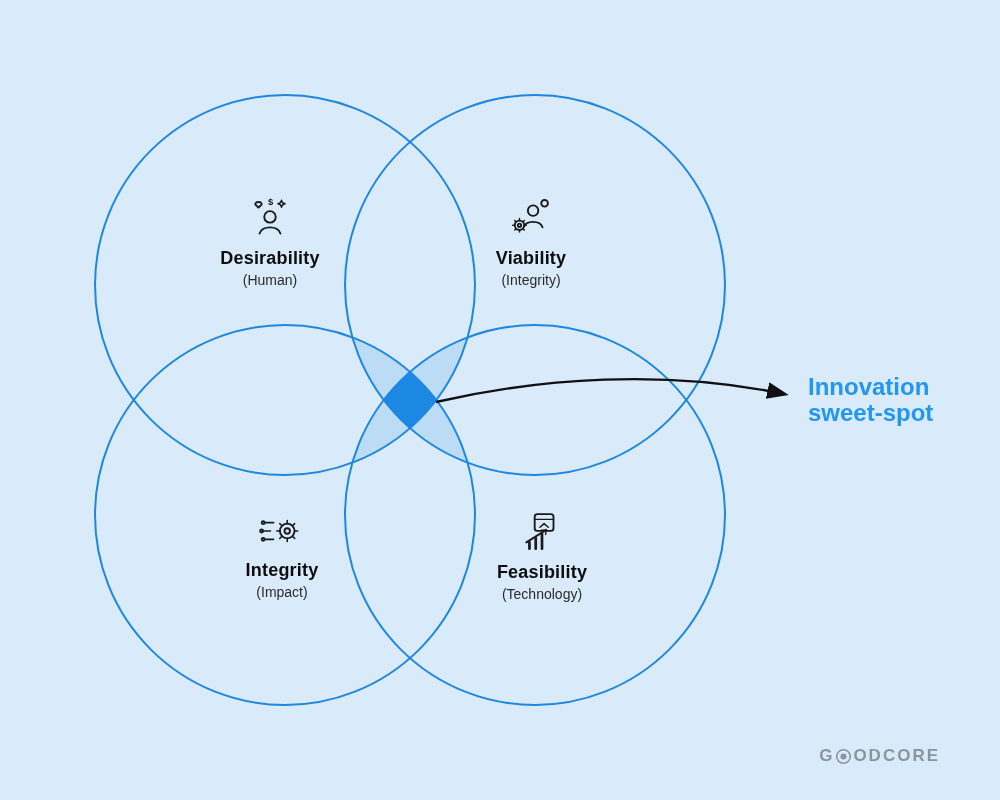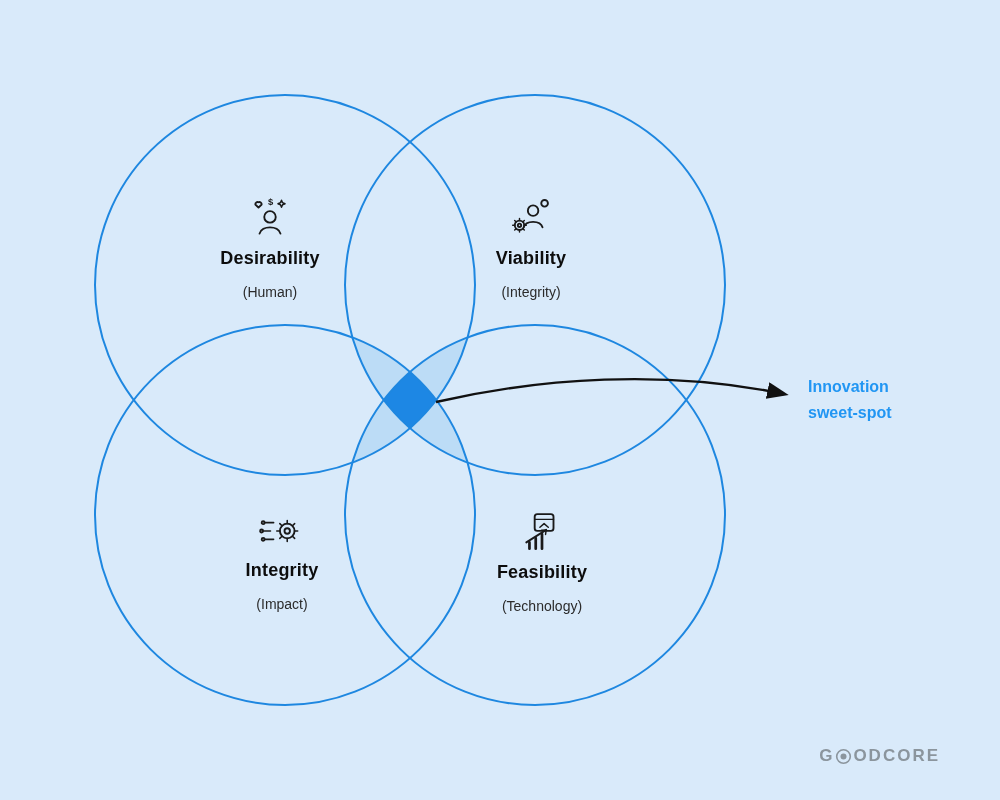--- a/index.html
+++ b/index.html
@@ -22,26 +22,26 @@
   .label-group .icon{
     display:block;
     margin:0 auto 6px auto;
     width:46px;height:46px;
   }
   .circle-label{
     font-size:18px;font-weight:bold;color:#0d0d0d;
     letter-spacing:.2px;
   }
   .circle-sublabel{
-    font-size:14px;color:#2b2b2b;margin-top:15px;
+    font-size:14px;color:#2b2b2b;margin-top:3px;
   }
   .annotation{
     position:absolute;
     left:808px;top:374px;
-    font-size:16px;font-weight:bold;
+    font-size:24px;font-weight:bold;
     line-height:26px;
   }
   .logo{
     position:absolute;
     right:60px;top:746px;
     font-size:17px;font-weight:600;
     letter-spacing:2px;
     display:flex;align-items:center;
   }
   .logo .logo-o{

